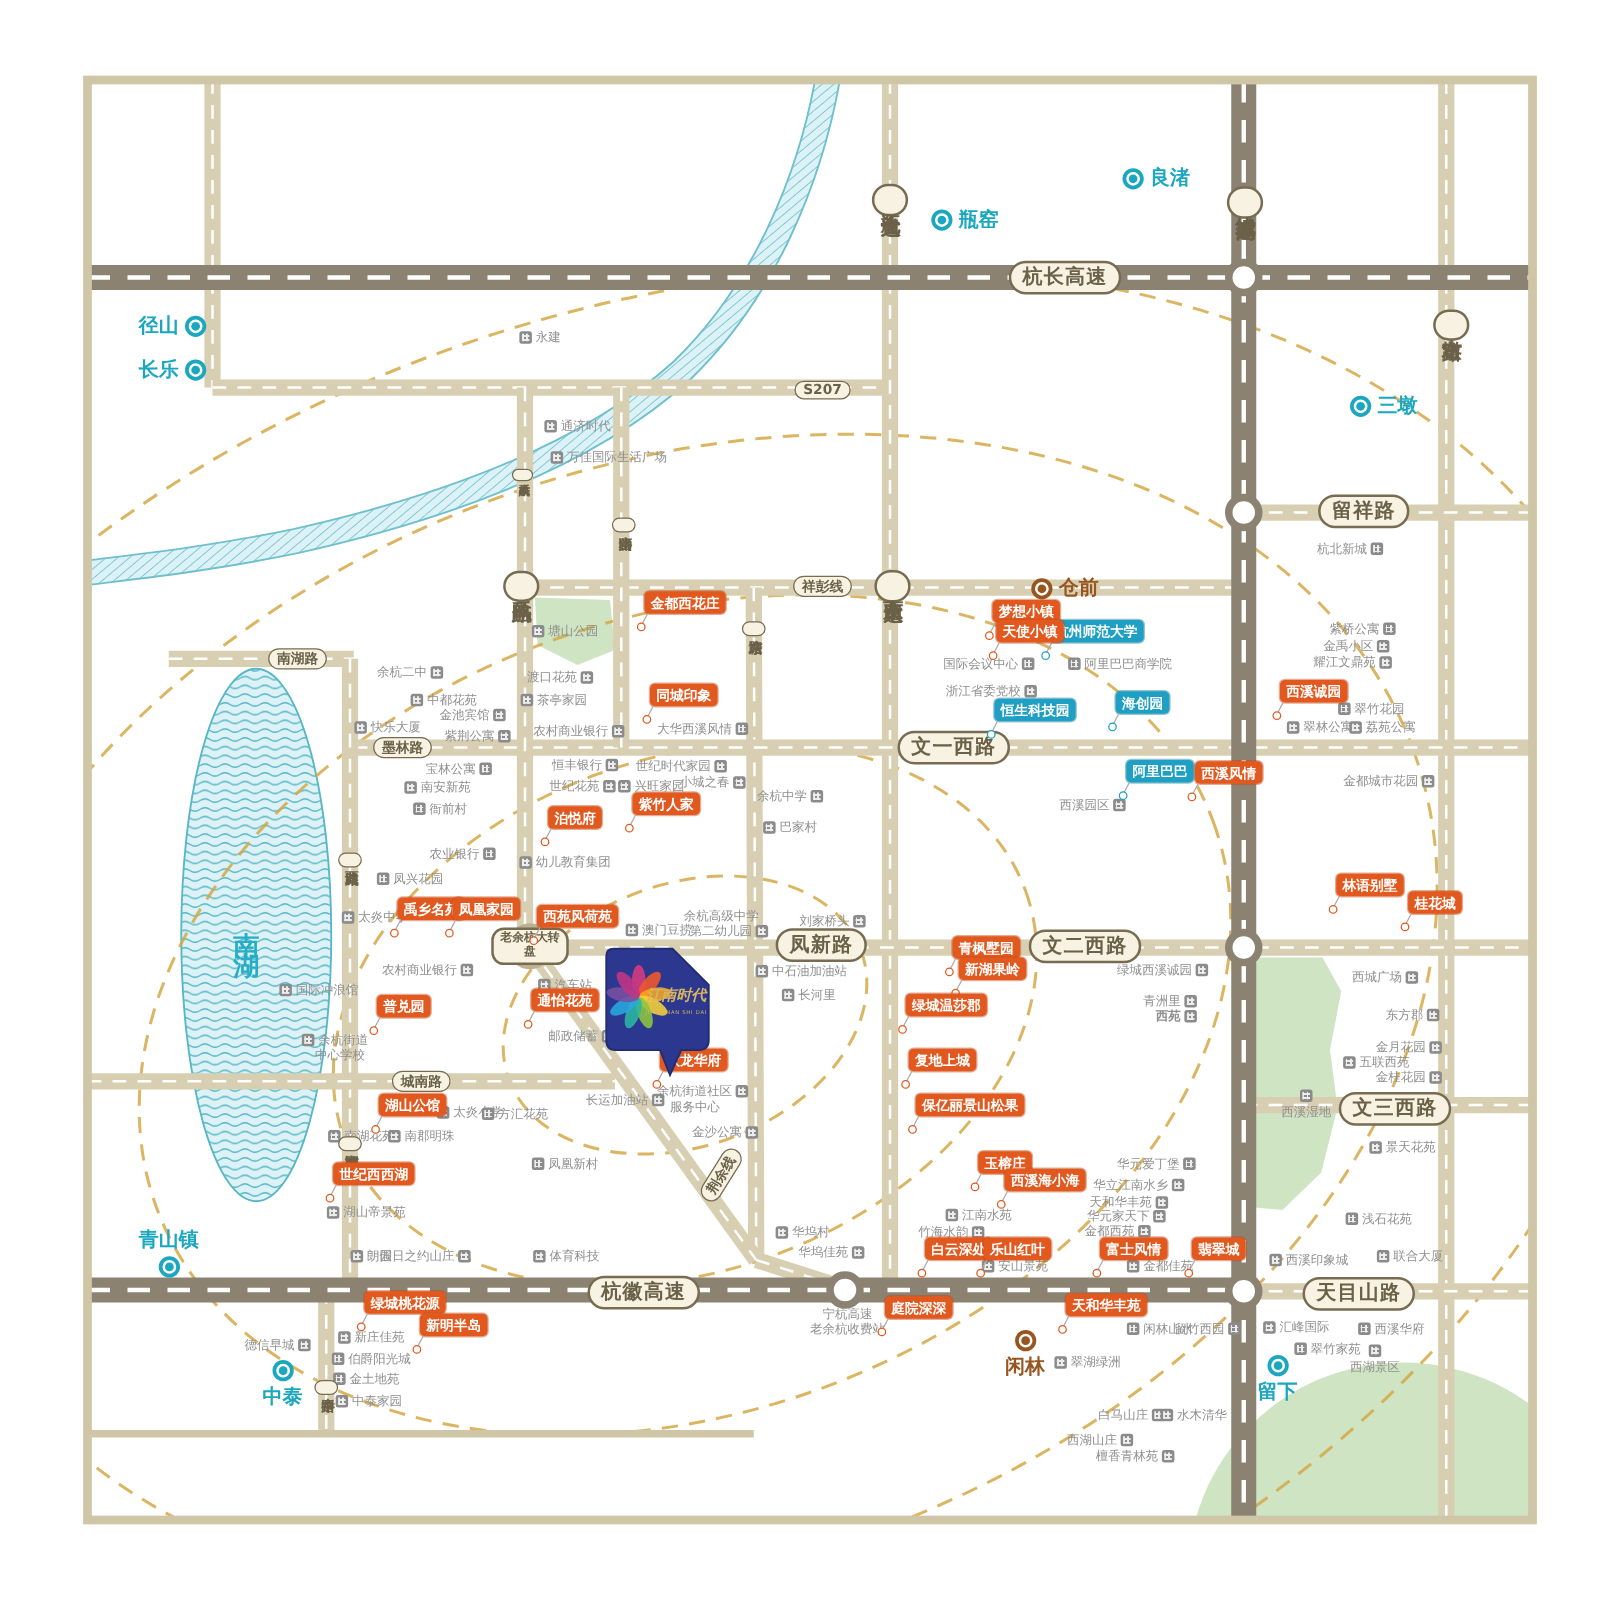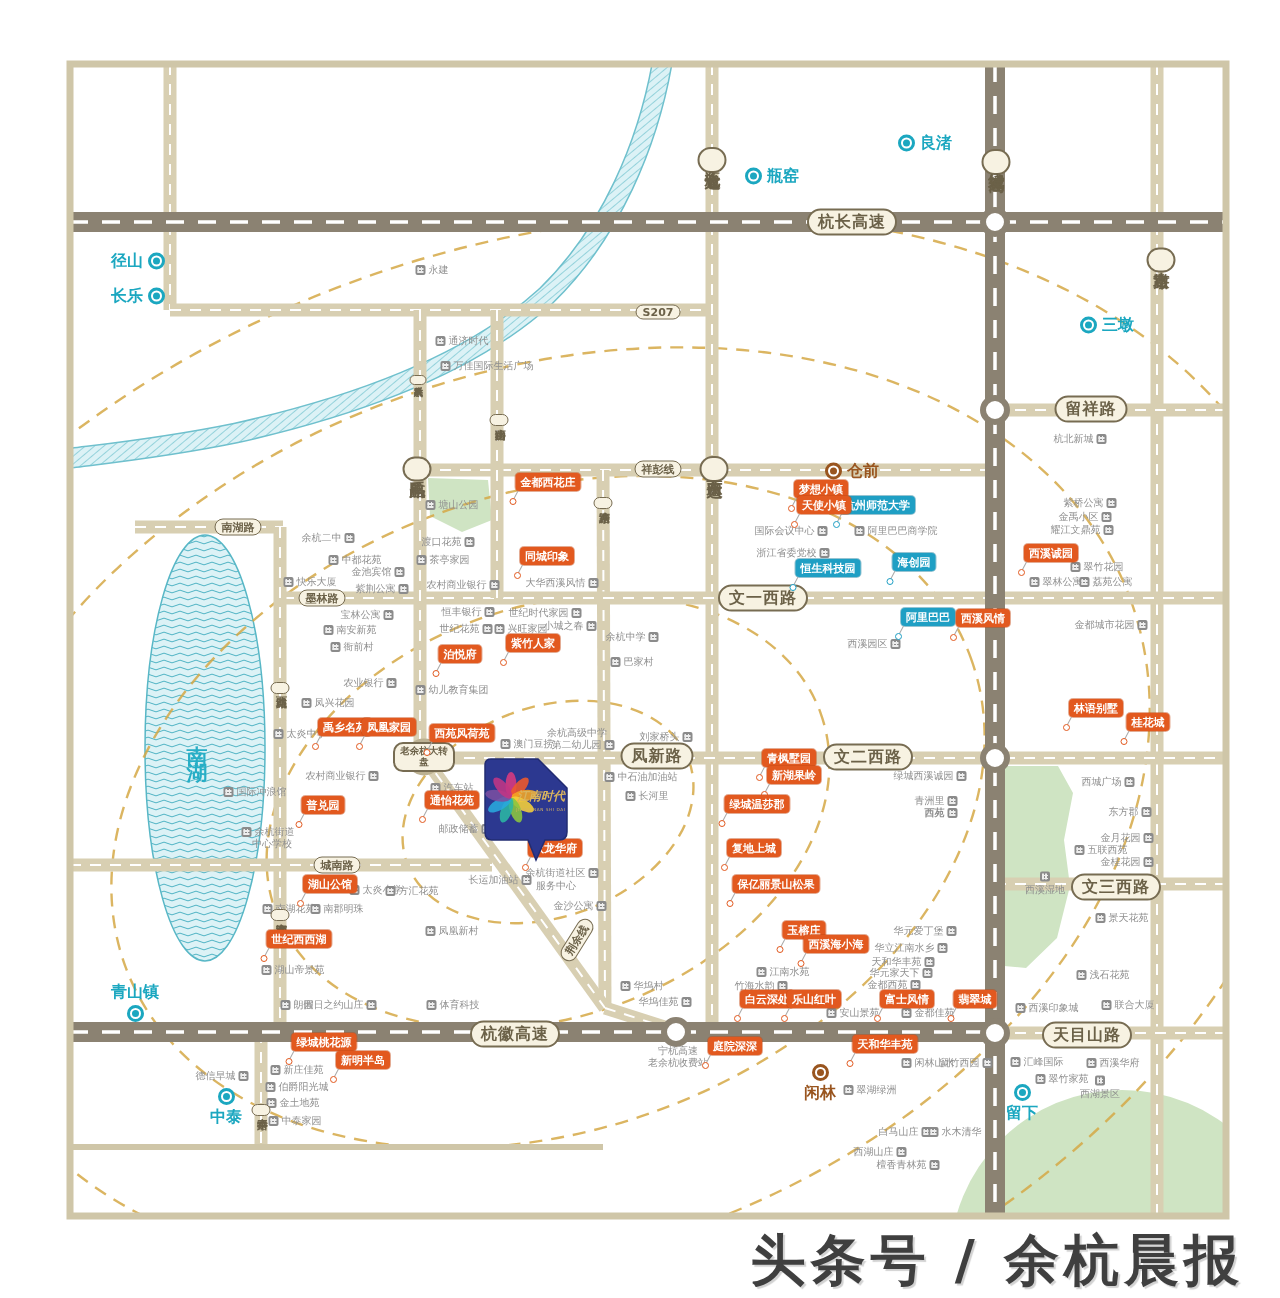--- a/index.html
+++ b/index.html
@@ -507,21 +507,21 @@
         <span>老余杭收费站</span>
       </div>
       <div class="lbl poi" style="left: 761px; top: 986px;">
         <span>竹海水韵</span>
         <span class="bicon"></span>
       </div>
       <div class="lbl poi" style="left: 783px; top: 972px;">
         <span class="bicon"></span>
         <span>江南水苑</span>
       </div>
-      <div class="lbl poi" style="left: 853px; top: 1013px;">
+      <div class="lbl poi" style="left: 812px; top: 1013px;">
         <span class="bicon"></span>
         <span>安山景苑</span>
       </div>
       <div class="lbl poi" style="left: 928px; top: 1013px;">
         <span class="bicon"></span>
         <span>金都佳苑</span>
       </div>
       <div class="lbl poi" style="left: 925px; top: 931px;">
         <span>华元爱丁堡</span>
         <span class="bicon"></span>
@@ -666,14 +666,13 @@
         <span class="bicon"></span>
         <span>西溪湿地</span>
       </div>
       <div class="lbl poi t" style="left: 1100px; top: 1088px;">
         <span class="bicon"></span>
         <span>西湖景区</span>
       </div>
       <div class="lbl lake-label" style="left: 197px; top: 745px;">南湖</div>
     </div>
 
-  <div class="wm">头条号 / 余杭晨报</div>
 </div>
 
 </body></html>

